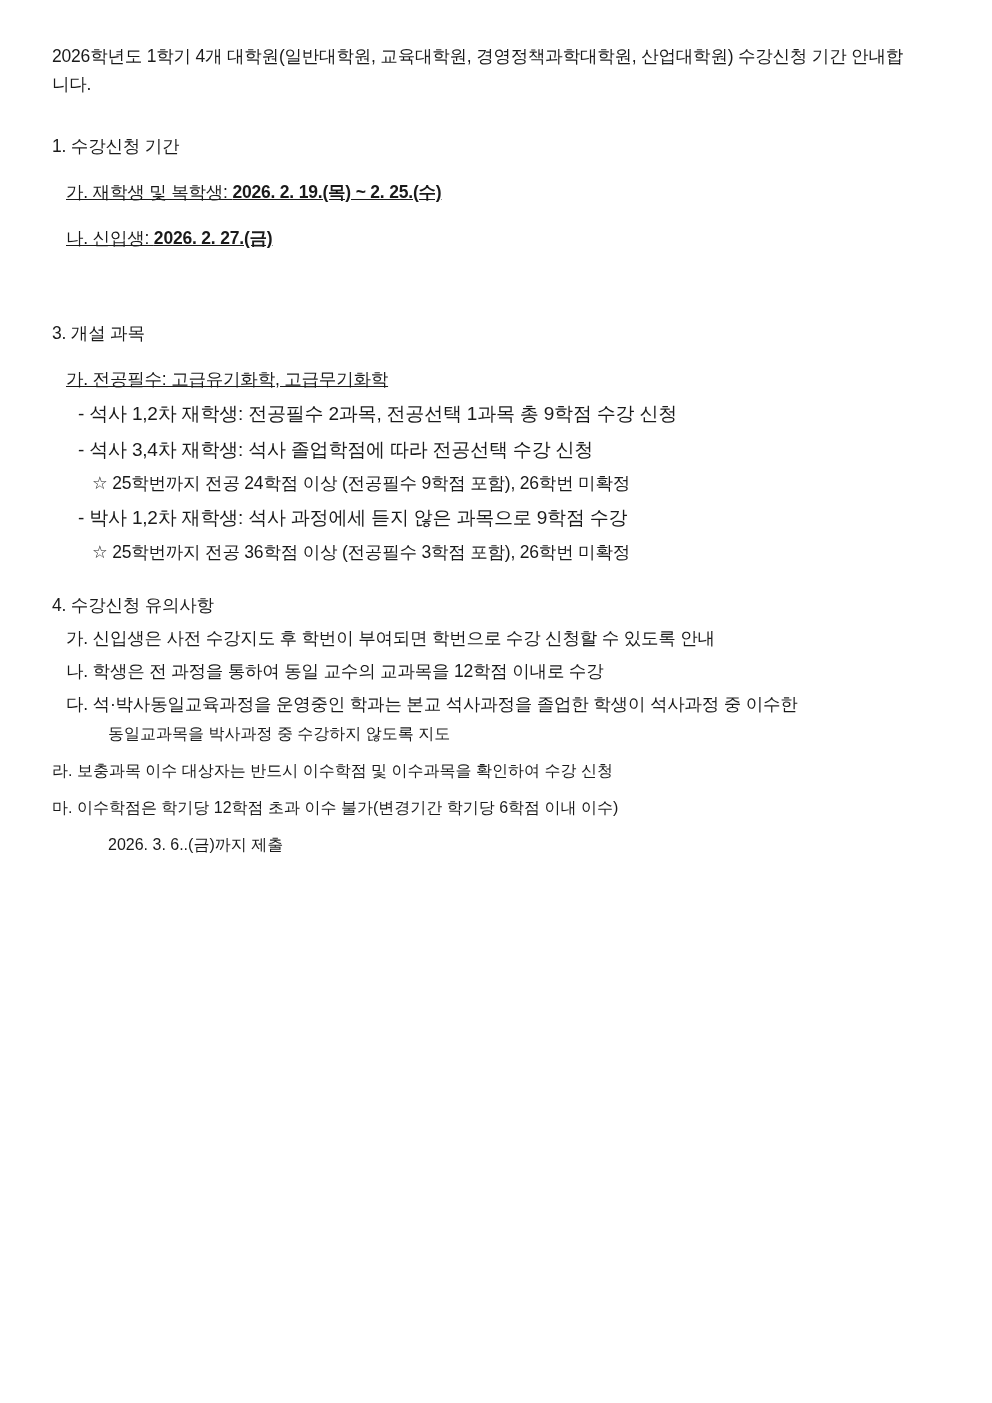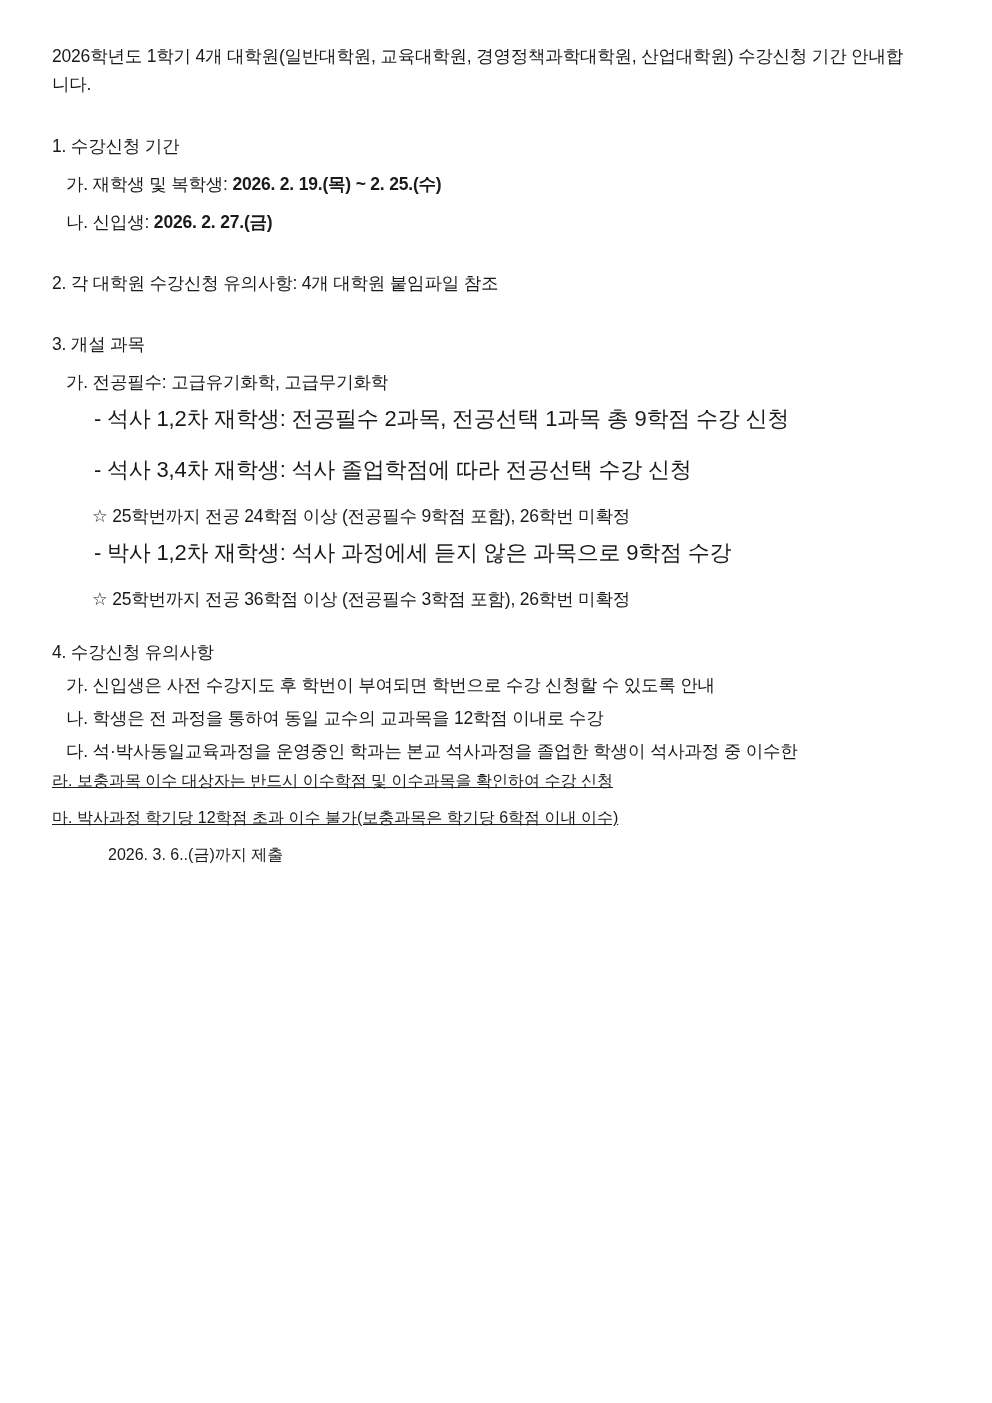--- a/index.html
+++ b/index.html
@@ -38,38 +38,37 @@
     margin: 0;
   }
   .lvl1 {
     font-size: 17.5px;
     line-height: 1.55;
     letter-spacing: -0.2px;
     margin: 0;
     padding-left: 14px;
   }
   .lvl2 {
-    font-size: 22px;
+    font-size: 19px;
     line-height: 1.55;
     letter-spacing: -0.2px;
-    margin: 16px;
+    margin: 0;
     padding-left: 26px;
   }
   .lvl3 {
     font-size: 17.5px;
     line-height: 1.55;
     letter-spacing: -0.2px;
     margin: 0;
     padding-left: 40px;
   }
   .nopad {
     padding-left: 0;
-    text-decoration: underline;
   }
-  .row-space { margin-top: 11px; }
+  .row-space { margin-top: 19px; text-decoration: underline; }
   .row-space-sm { margin-top: 6px; }
   b, .bold {
     font-weight: bold;
   }
   .cont {
     padding-left: 56px;
   }
 </style>
 </head>
 <body>
@@ -86,37 +85,37 @@
     <span>가. 재학생 및 복학생: </span><b>2026. 2. 19.(목) ~ 2. 25.(수)</b>
   </p>
 
   <p class="lvl1 row-space">
     <span>나. 신입생: </span><b>2026. 2. 27.(금)</b>
   </p>
 
 
   <div class="gap-lg"></div>
 
-  <p class="sec-title">2. 각 대학원 수강신청 유의사항: 4개 대학원 붙임파일 참조</p>
 
   <div class="gap-lg"></div>
 
   <p class="sec-title">3. 개설 과목</p>
 
   <p class="lvl1 row-space">가. 전공필수: 고급유기화학, 고급무기화학</p>
   <p class="lvl2 row-space-sm">- 석사 1,2차 재학생: 전공필수 2과목, 전공선택 1과목 총 9학점 수강 신청</p>
   <p class="lvl2 row-space-sm">- 석사 3,4차 재학생: 석사 졸업학점에 따라 전공선택 수강 신청</p>
   <p class="lvl3 row-space-sm">☆ 25학번까지 전공 24학점 이상 (전공필수 9학점 포함), 26학번 미확정</p>
   <p class="lvl2 row-space-sm">- 박사 1,2차 재학생: 석사 과정에세 듣지 않은 과목으로 9학점 수강</p>
   <p class="lvl3 row-space-sm">☆ 25학번까지 전공 36학점 이상 (전공필수 3학점 포함), 26학번 미확정</p>
 
   <div class="gap-md"></div>
 
   <p class="sec-title">4. 수강신청 유의사항</p>
 
   <p class="lvl1 row-space-sm">가. 신입생은 사전 수강지도 후 학번이 부여되면 학번으로 수강 신청할 수 있도록 안내</p>
   <p class="lvl1 row-space-sm">나. 학생은 전 과정을 통하여 동일 교수의 교과목을 12학점 이내로 수강</p>
   <p class="lvl1 row-space-sm">다. 석·박사동일교육과정을 운영중인 학과는 본교 석사과정을 졸업한 학생이 석사과정 중 이수한</p>
+  <p class="cont row-space-sm">동일교과목을 박사과정 중 수강하지 않도록 지도</p>
   <p class="nopad row-space-sm">라. 보충과목 이수 대상자는 반드시 이수학점 및 이수과목을 확인하여 수강 신청</p>
-  <p class="nopad row-space-sm">마. 박사과정 학기당 12학점 초과 이수 불가(보충과목은 학기당 6학점 이내 이수)</p>
+  <p class="nopad row-space-sm">마. 이수학점은 학기당 12학점 초과 이수 불가(변경기간 학기당 6학점 이내 이수)</p>
   <p class="cont row-space-sm">2026. 3. 6..(금)까지 제출</p>
 
 </div>
 
 </body></html>

